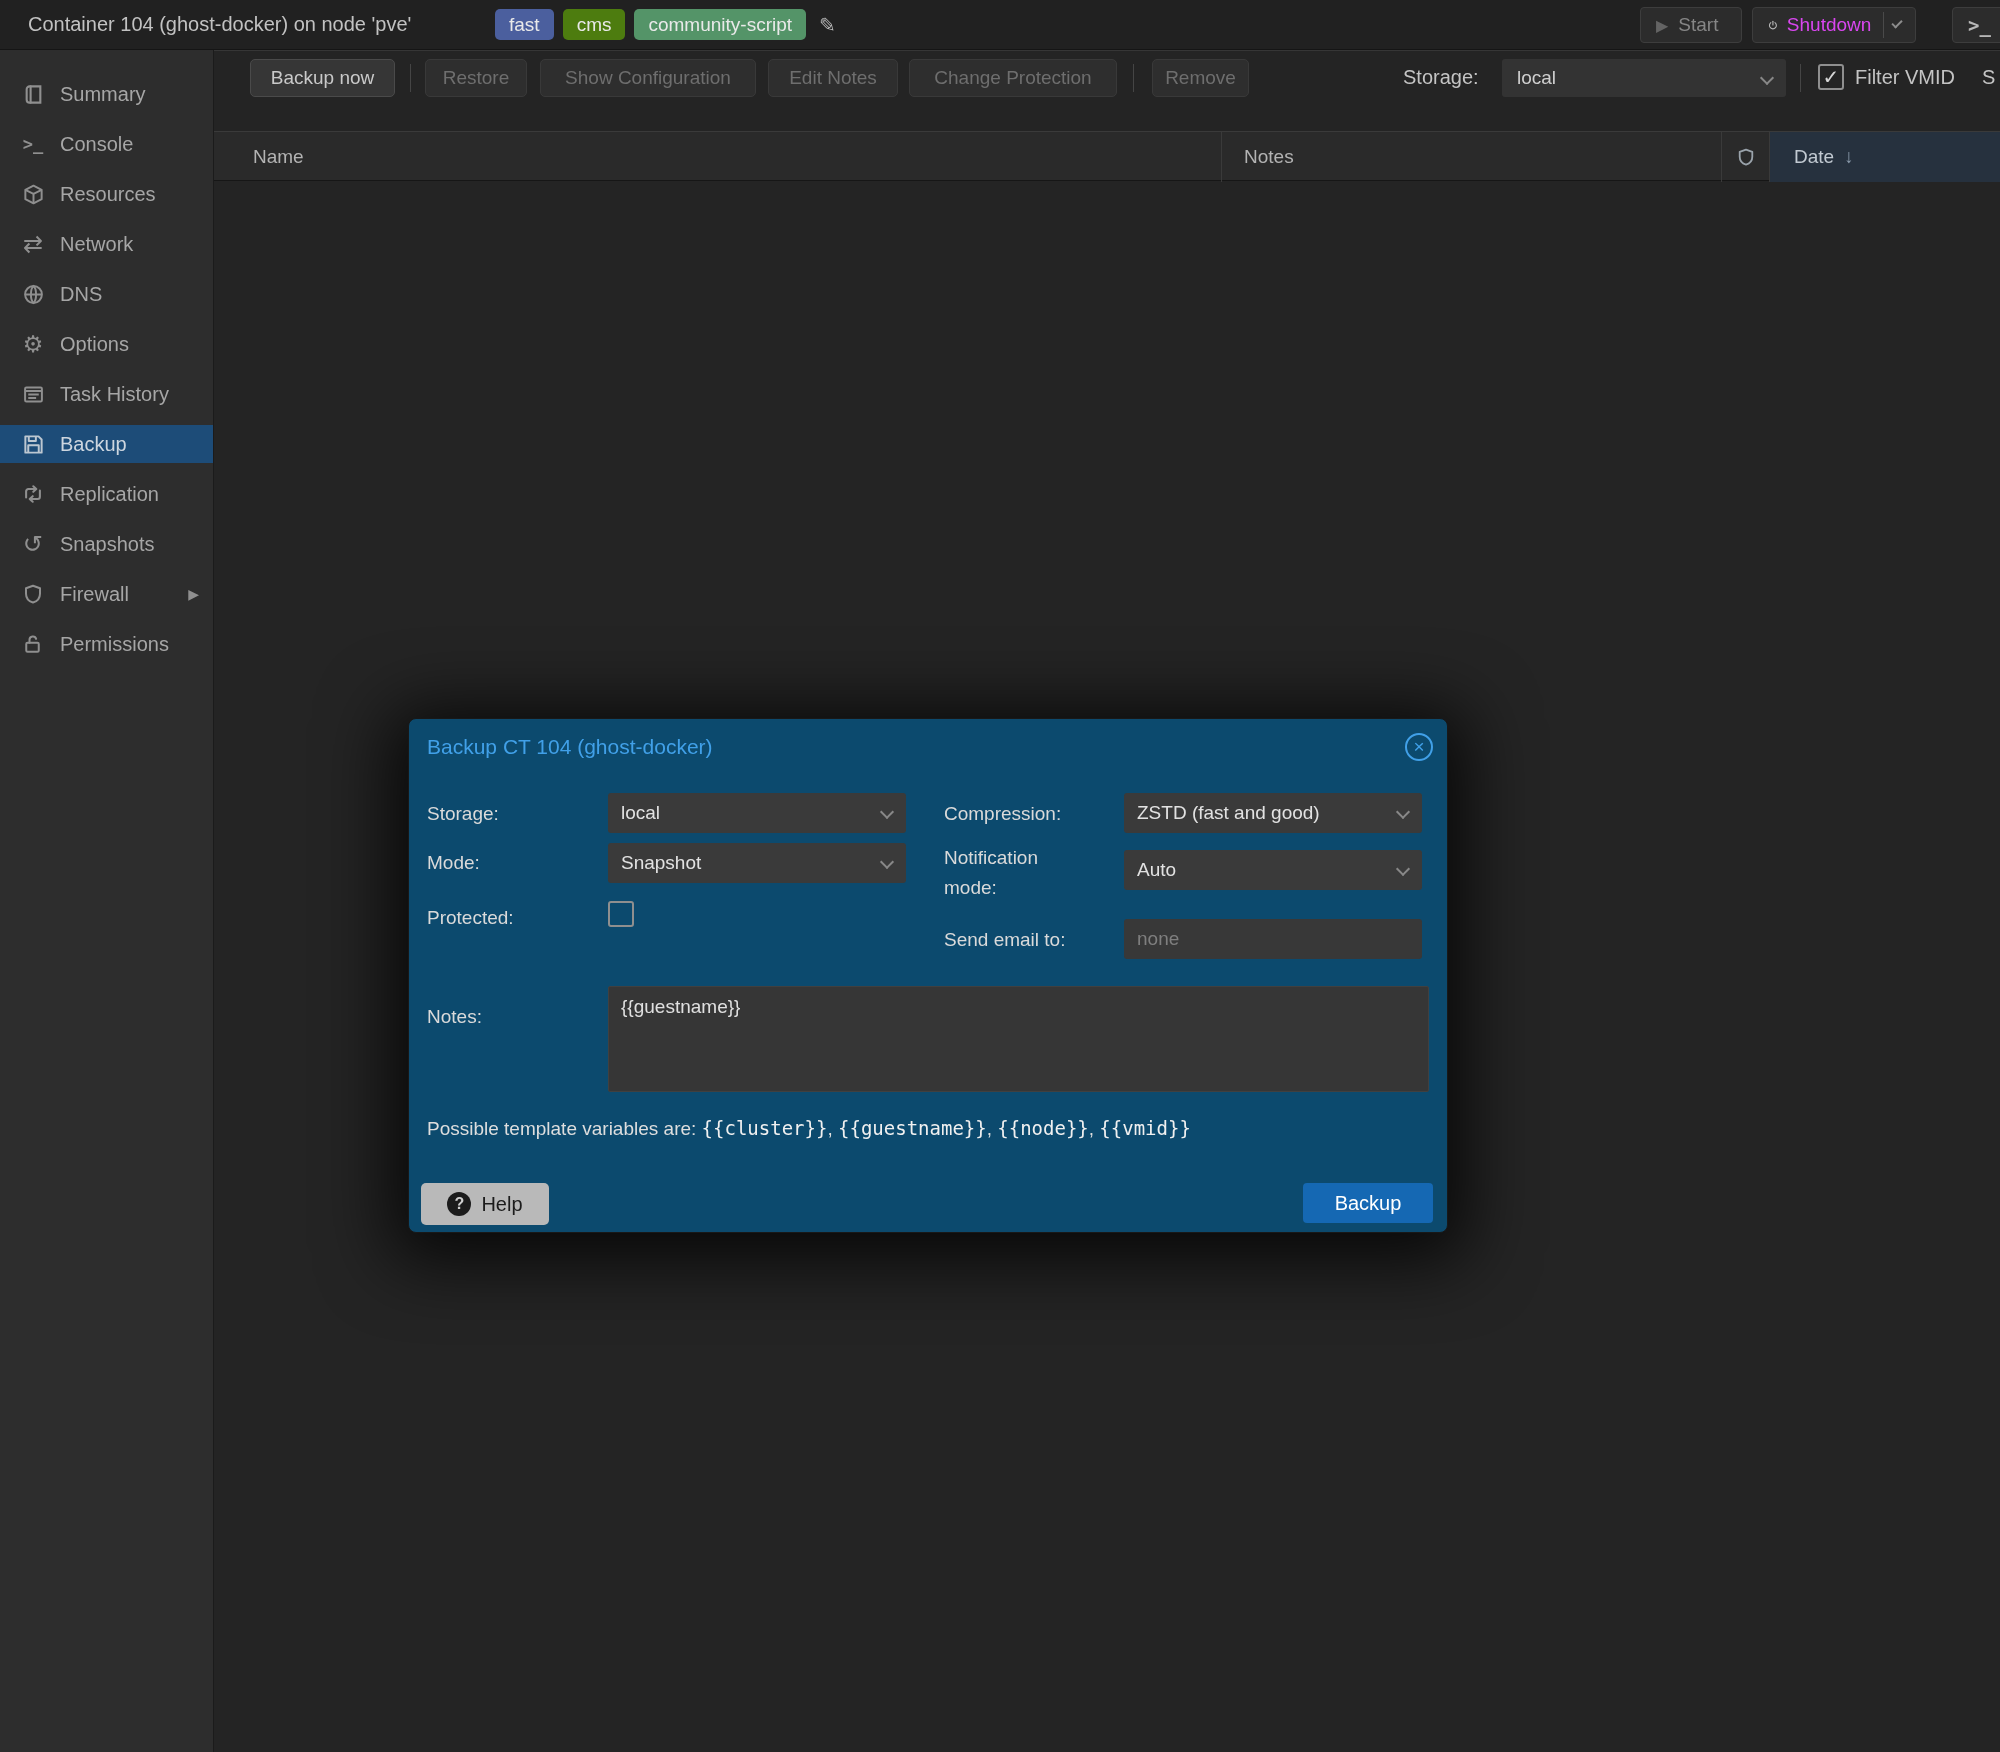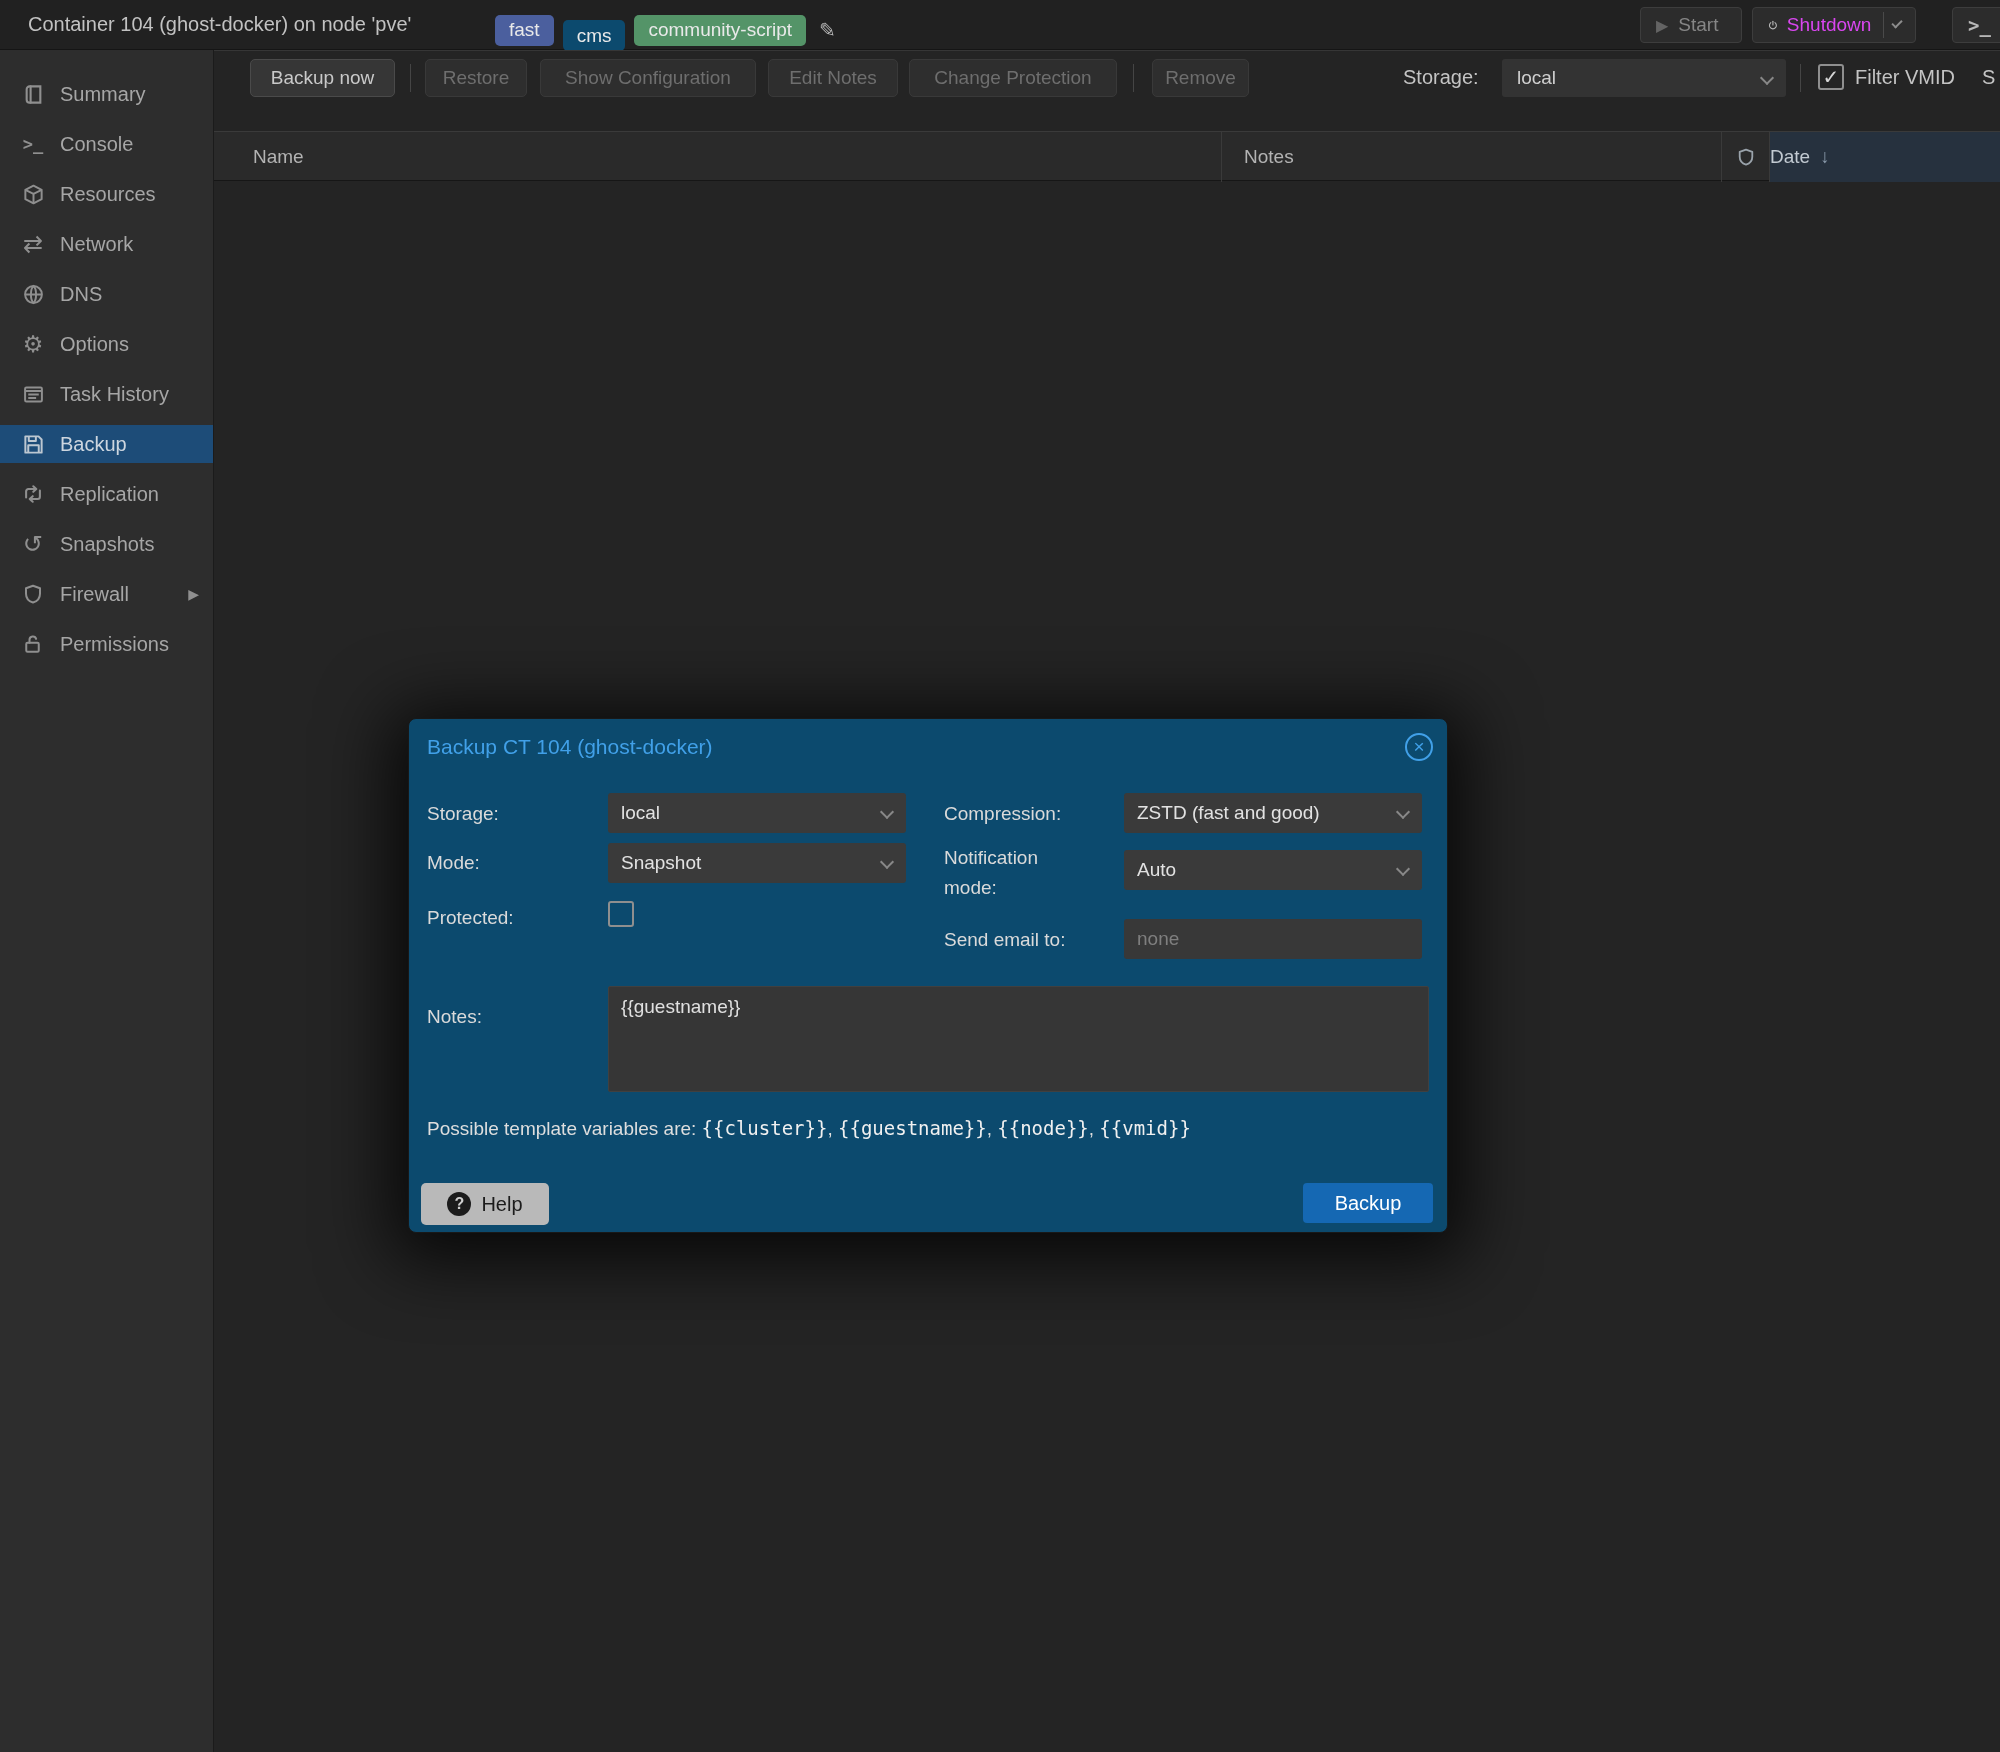--- a/index.html
+++ b/index.html
@@ -64,21 +64,21 @@
 
   
   .grid-header { position:absolute; left:0; top:80px; width:1786px; height:50px;
     background:#2a2a2a; border-bottom:1px solid #161616; border-top:1px solid #3a3a3a;
     font-size:19px; color:#b3b3b3; }
   .col { position:absolute; top:0; height:50px; display:flex; align-items:center;
     border-right:1px solid #3a3a3a; cursor:pointer; }
   .col-name { left:0; width:1008px; padding-left:39px; }
   .col-notes { left:1008px; width:500px; padding-left:22px; }
   .col-shield { left:1508px; width:48px; justify-content:center; }
-  .col-date { left:1556px; width:230px; background:#26313e; color:#c2cad2; }
+  .col-date { left:1556px; width:230px; padding-left:24px; background:#26313e; color:#c2cad2; }
   .sort-arrow { margin-left:10px; color:#8a9aab; font-size:19px; }
 
   
   .dialog { position:absolute; left:408px; top:718px; width:1040px; height:515px;
     background:#0c4a6e; border-radius:8px; border:1px solid #181818;
     box-shadow:0 10px 70px 18px rgba(0,0,0,0.78); }
   .dlg-title { position:absolute; left:18px; top:16px; font-size:21px; color:#41a0e8; }
   .dlg-close { position:absolute; right:14px; top:14px; width:28px; height:28px;
     border:2px solid #41a0e8; border-radius:50%; color:#41a0e8; font-size:19px;
     display:flex; align-items:center; justify-content:center; cursor:pointer; }
@@ -104,21 +104,21 @@
     background:#1568b3; border-radius:4px; color:#ffffff; font-size:20px;
     display:flex; align-items:center; justify-content:center; cursor:pointer; }
 </style>
 </head>
 <body>
 
 <div class="app-header">
   <div class="app-title">Container 104 (ghost-docker) on node 'pve'</div>
   <div class="tag-row">
     <span class="tag" style="background-color: rgb(75, 95, 158);">fast</span>
-    <span class="tag" style="background-color: #0c4a6e; margin-top: 11px;">cms</span>
+    <span class="tag" style="background-color: #4d7c0f;">cms</span>
     <span class="tag" style="background-color: rgb(84, 148, 104);">community-script</span>
     <span class="pencil">✎</span>
   </div>
   <div class="hbtn start">
     <span class="play-glyph">▶</span>
     <span>Start</span>
   </div>
   <div class="hbtn shutdown">
     <svg class="power-svg" width="19" height="19" viewBox="0 0 16 16" fill="none" stroke="#b7b7b7" stroke-width="1.8" stroke-linecap="round">
       <path d="M8 1.2v6"></path>

